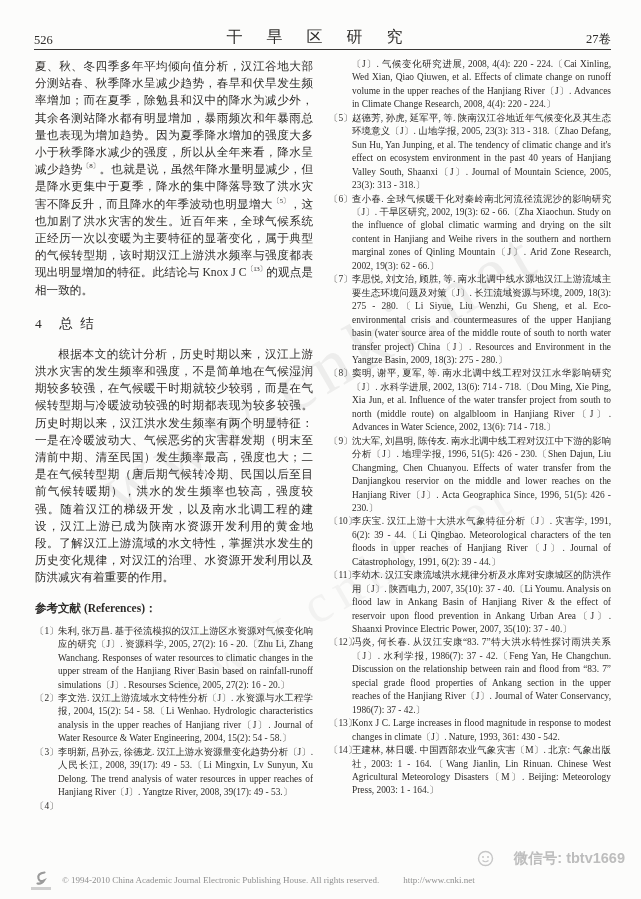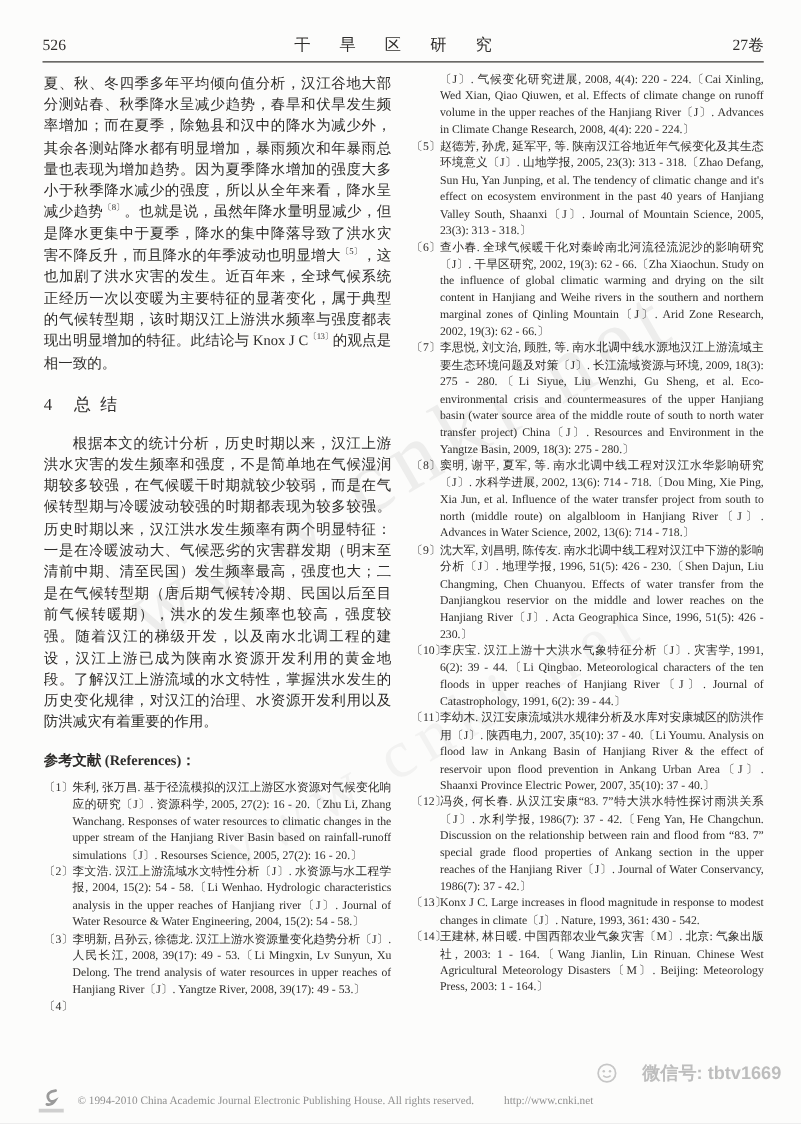--- a/index.html
+++ b/index.html
@@ -7,24 +7,24 @@
     position:relative;
     width:641px;height:899px;
     background:#fcfcfb;
     overflow:hidden;
     font-family:"Liberation Serif","DejaVu Serif",serif;
     color:#2e2c2a;
   }
   
   .header{
     position:absolute;top:27px;left:34px;right:30px;
-    display:flex;align-items:center;justify-content:space-between;
+    display:flex;align-items:flex-end;justify-content:space-between;
     font-size:12.5px;
   }
-  .journal-title{letter-spacing:10px;font-size:13px;}
+  .journal-title{letter-spacing:10px;font-size:16px;}
   .header-rule{
     position:absolute;top:49px;left:34px;right:30px;
     border-top:1.6px solid #3a3836;
   }
   
   .col{position:absolute;top:58px;bottom:34px;overflow:hidden;}
   .col-left{left:35px;width:278px;}
   .col-right{left:329px;width:282px;}
   .para{
     margin:0;

